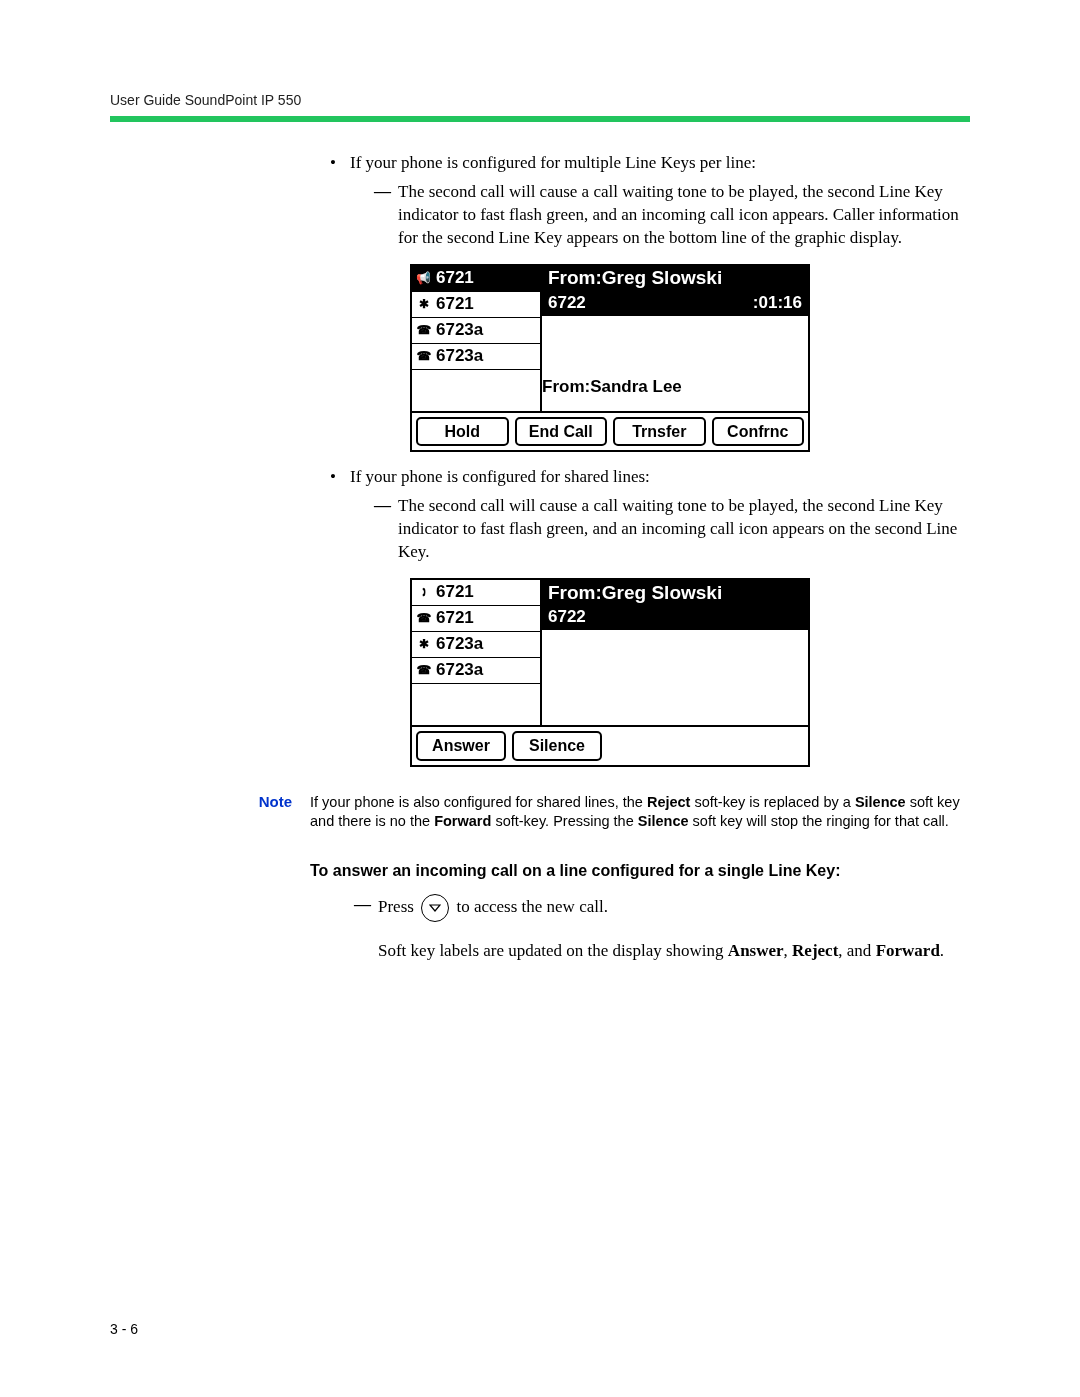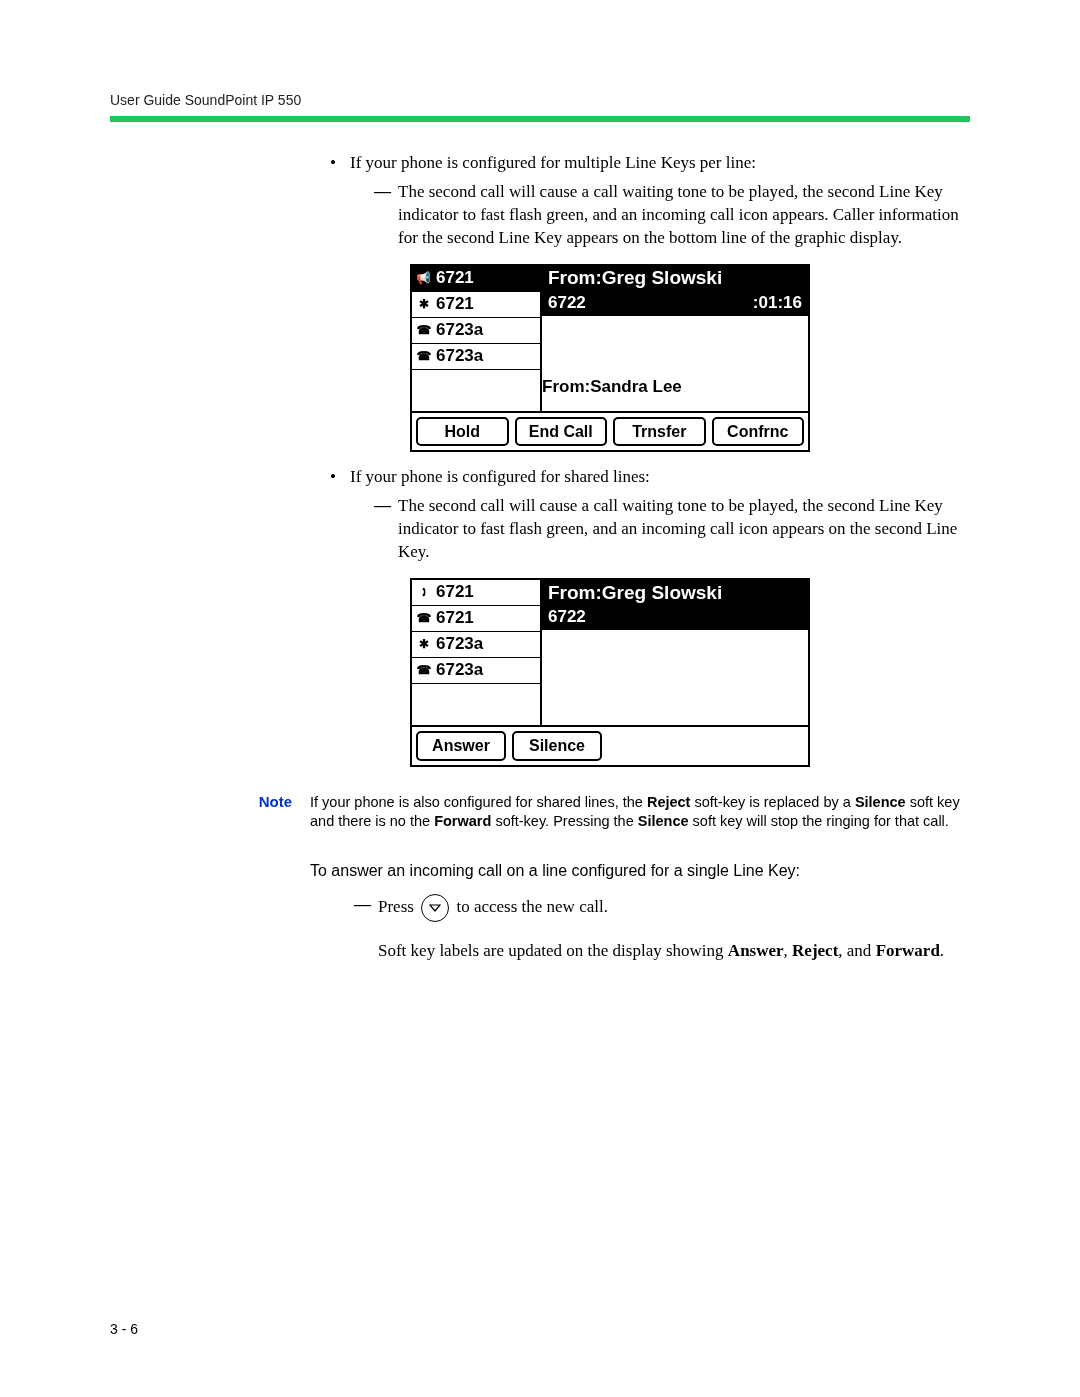--- a/index.html
+++ b/index.html
@@ -170,21 +170,21 @@
   }
   .note-text {
     flex: 1;
     font-family: Arial, Helvetica, sans-serif;
     font-size: 14.5px;
     line-height: 1.35;
   }
   .note-text .bold { font-weight: bold; }
   .subheading {
     font-family: Arial, Helvetica, sans-serif;
-    font-weight: normal;
+    font-weight: bold;
     font-size: 16px;
     margin: 13px 0 14px 0;
   }
   .step-line {
     margin-left: 0;
     margin-bottom: 8px;
   }
   .step-prefix {
     font-weight: bold;
     margin-right: 6px;

